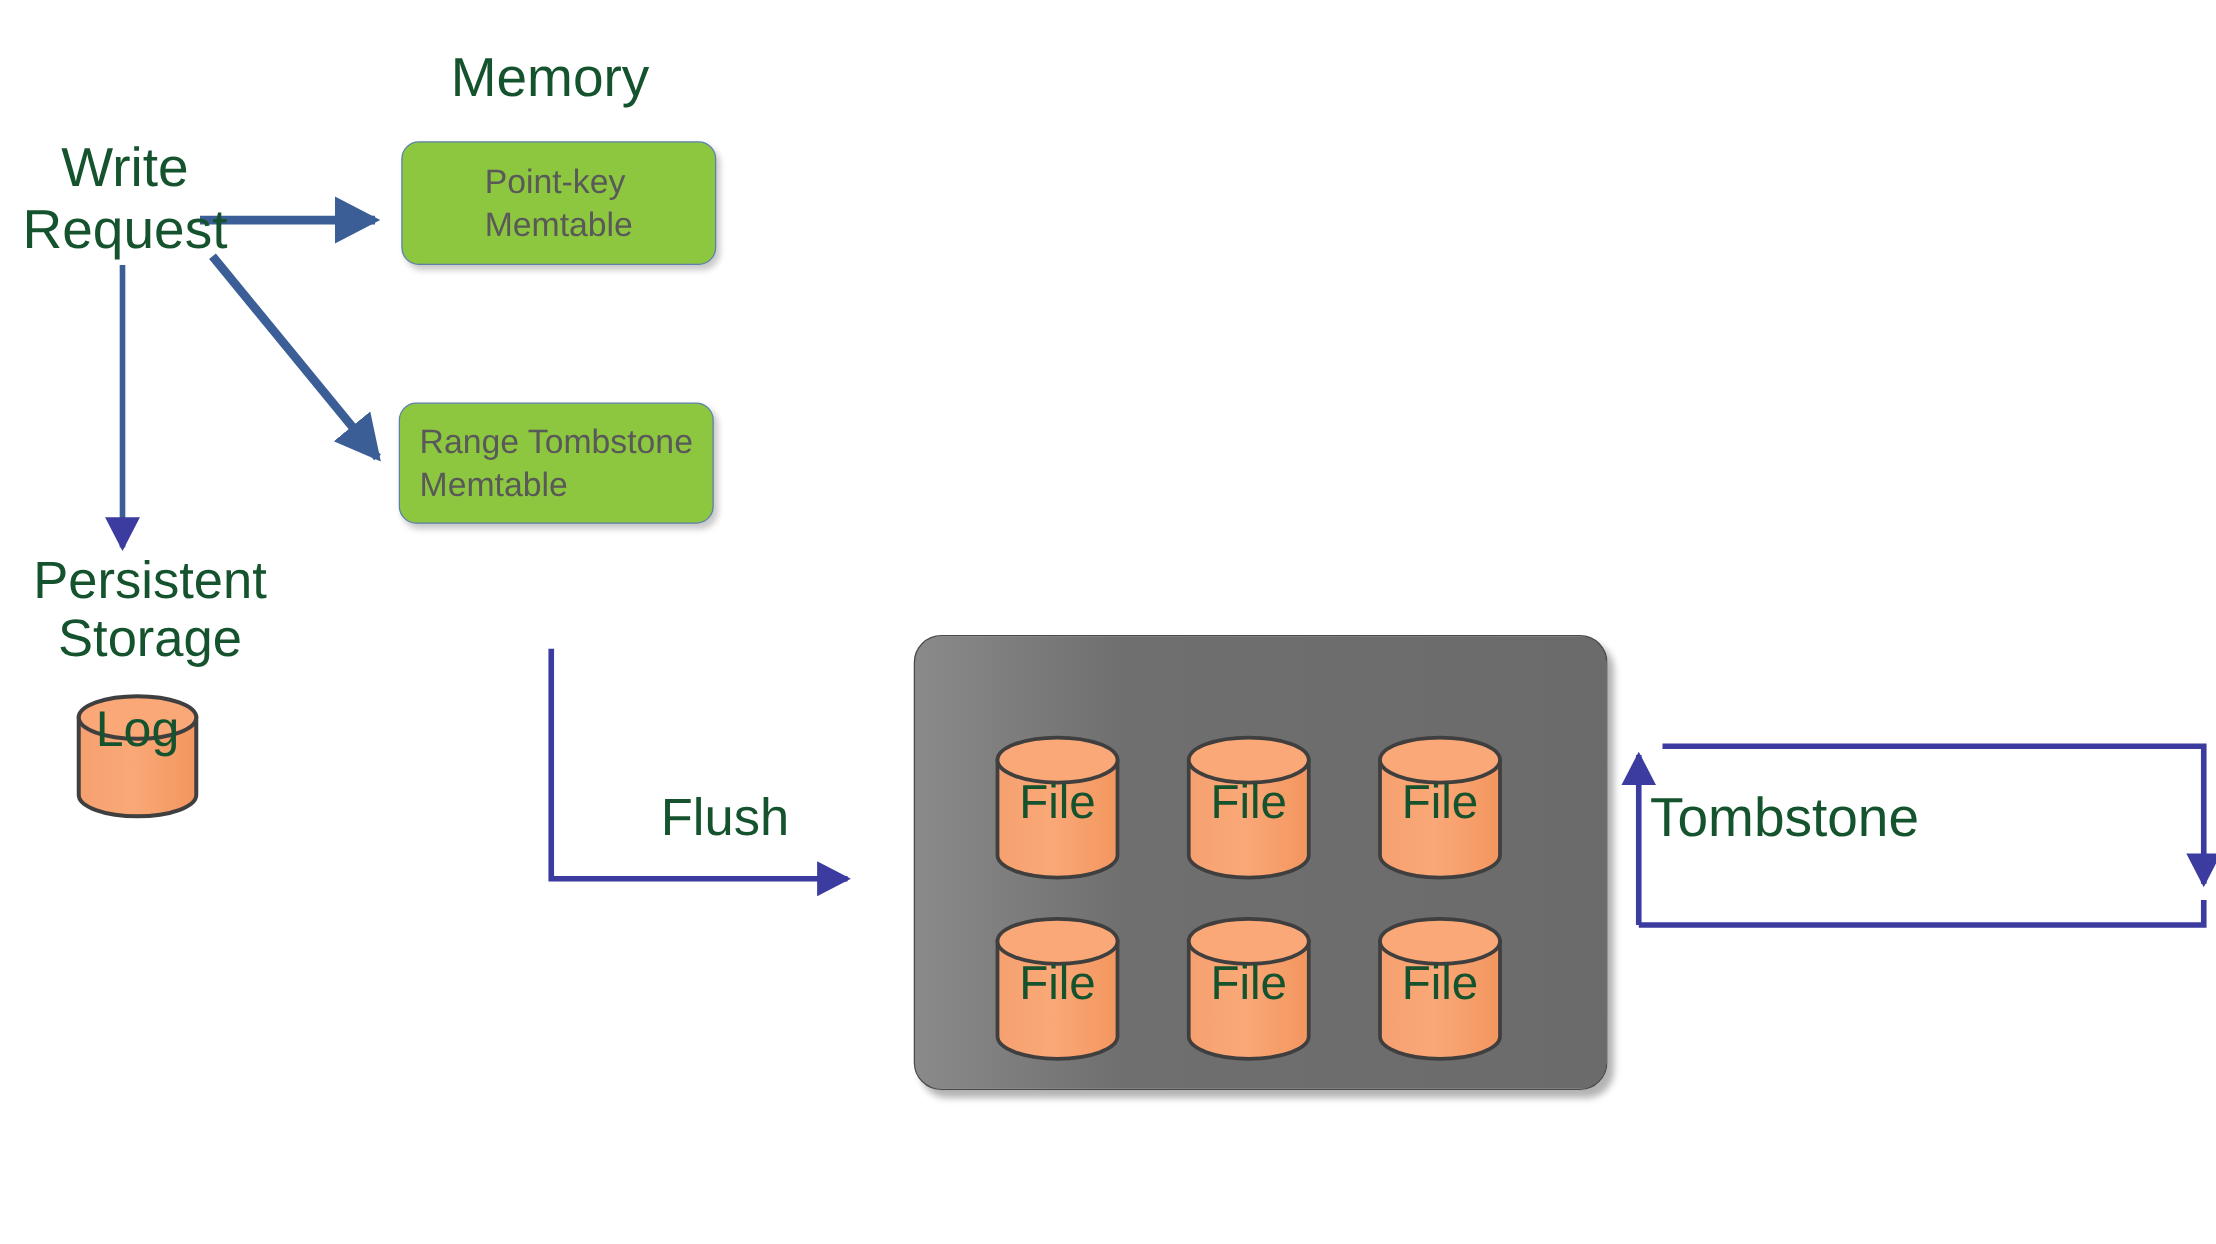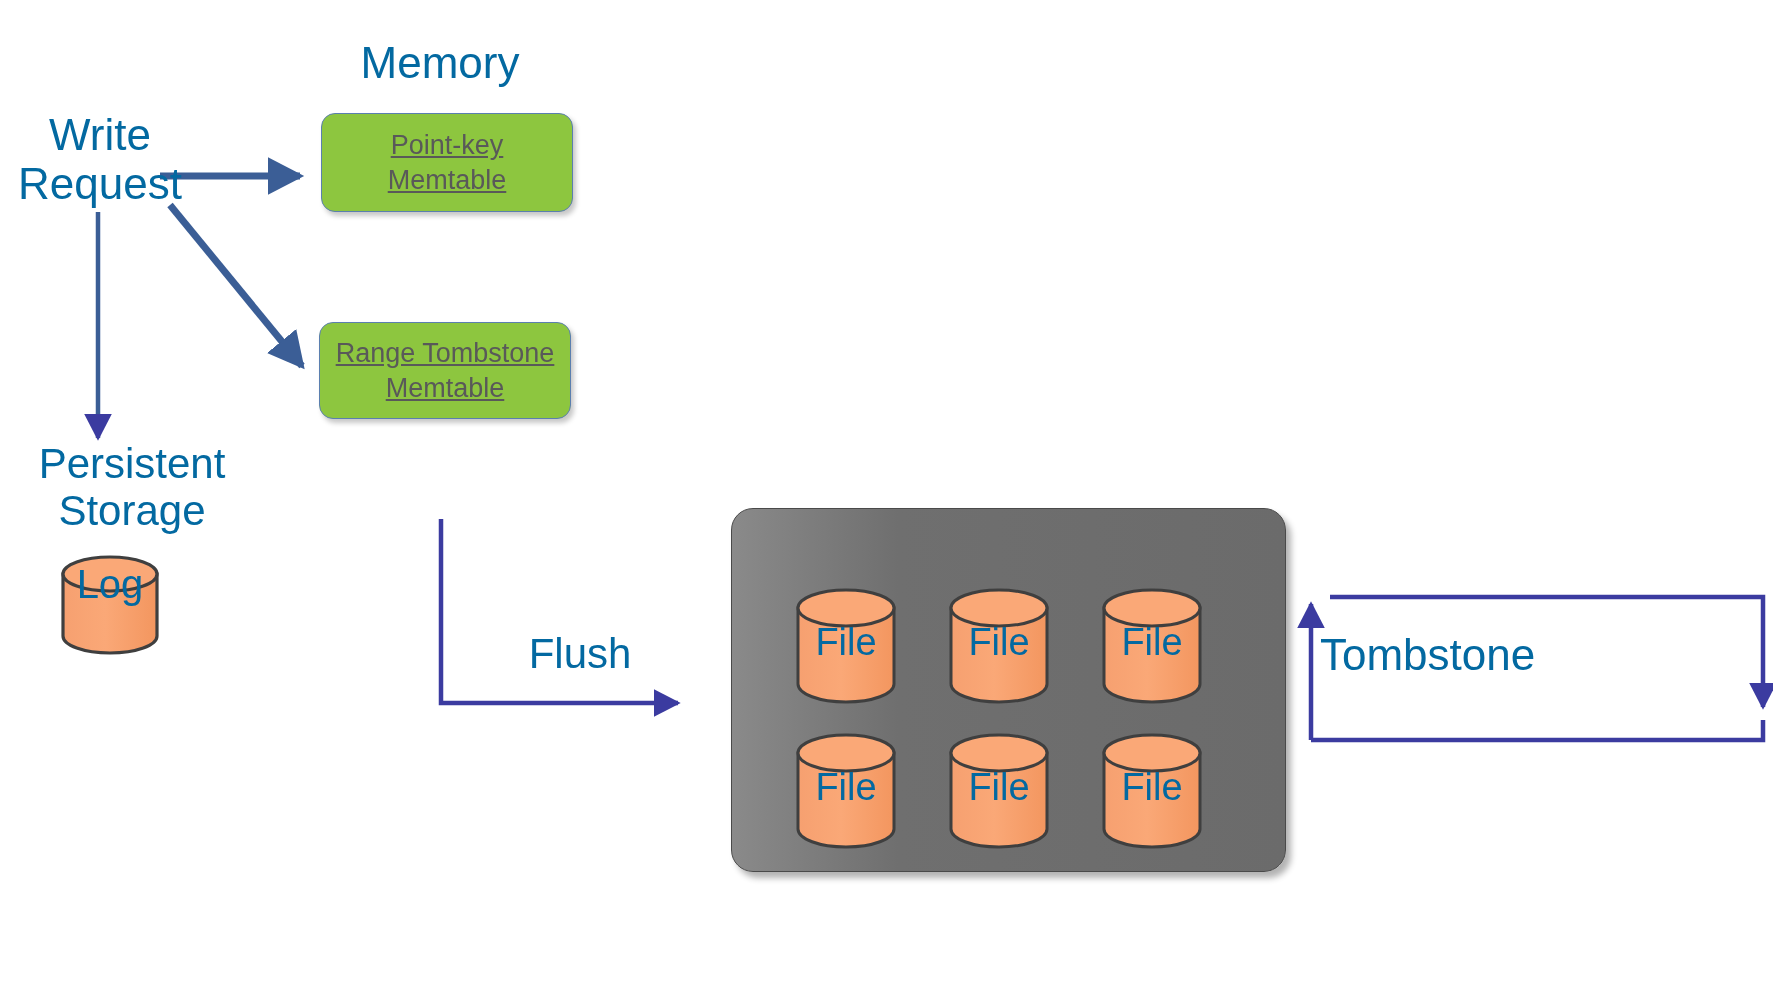--- a/index.html
+++ b/index.html
@@ -20,36 +20,36 @@
   .svg-layer {
     position: absolute;
     left: 0;
     top: 0;
     width: 1773px;
     height: 995px;
     pointer-events: none;
   }
   .lbl {
     position: absolute;
-    color: #0369a1;
+    color: #14532d;
     line-height: 1.12;
     white-space: pre;
     text-align: center;
   }
   
   .lbl-memory {
     left: 300px; top: 38px; width: 280px;
     font-size: 44px;
   }
   .lbl-write {
     left: 0px; top: 110px; width: 200px;
     font-size: 44px;
   }
   .lbl-persist {
-    left: 12px; top: 440px; width: 240px;
+    left: 0px; top: 440px; width: 240px;
     font-size: 42px;
   }
   .lbl-flush {
     left: 490px; top: 630px; width: 180px;
     font-size: 42px;
   }
   .lbl-compaction {
     left: 1320px; top: 630px; width: 420px;
     font-size: 44px;
     text-align: left;
@@ -63,24 +63,23 @@
     position: absolute;
     background: #8DC63F;
     border: 1px solid #5B7FAF;
     border-radius: 14px;
     color: #595959;
     font-size: 27px;
     line-height: 1.28;
     display: flex;
     align-items: center;
     justify-content: center;
-    text-align: center;
+    text-align: left;
     box-shadow: 3px 4px 5px rgba(0,0,0,0.22);
     white-space: pre;
-    text-decoration: underline;
   }
   .memtable-pointkey {
     left: 321px; top: 113px; width: 250px; height: 97px;
   }
   .memtable-range {
     left: 319px; top: 322px; width: 250px; height: 95px;
   }
   
   .lsm-box {
     position: absolute;

